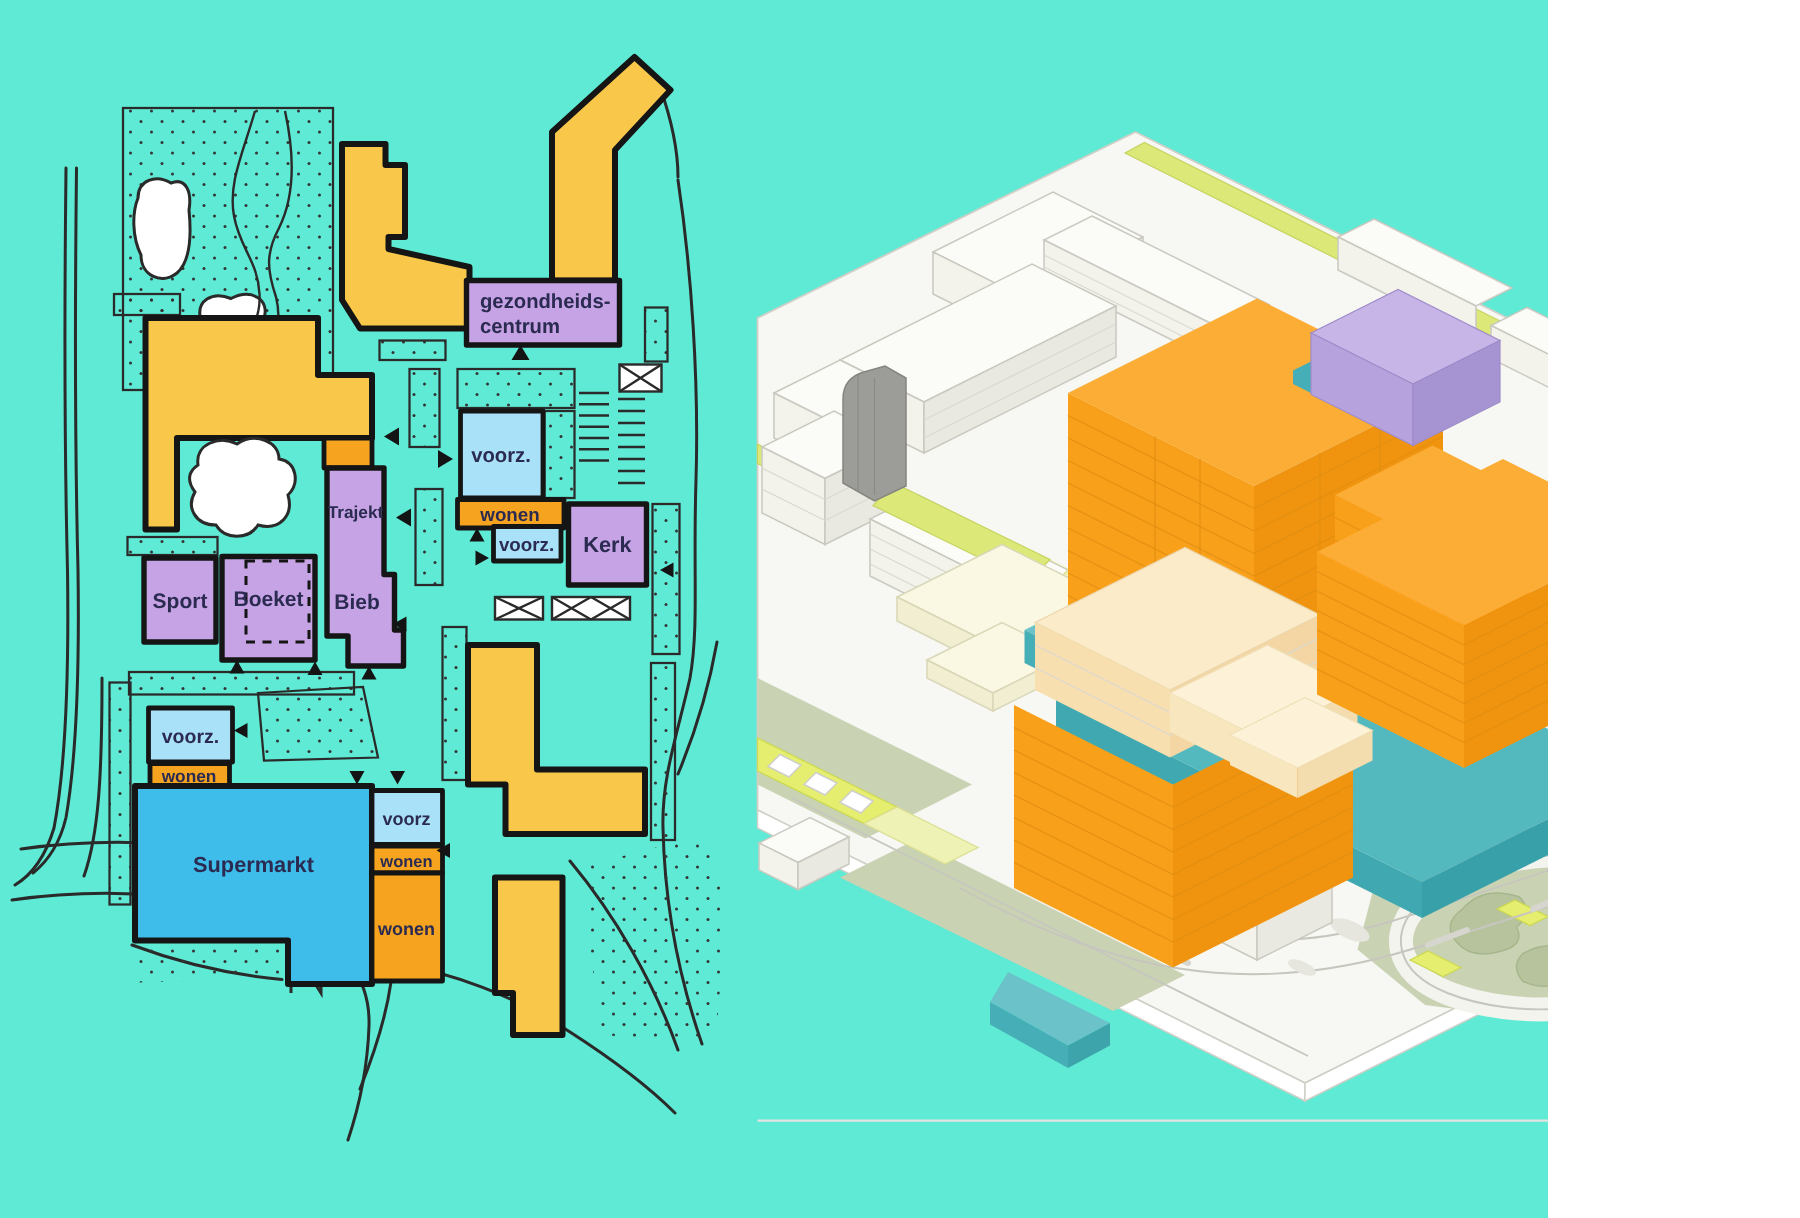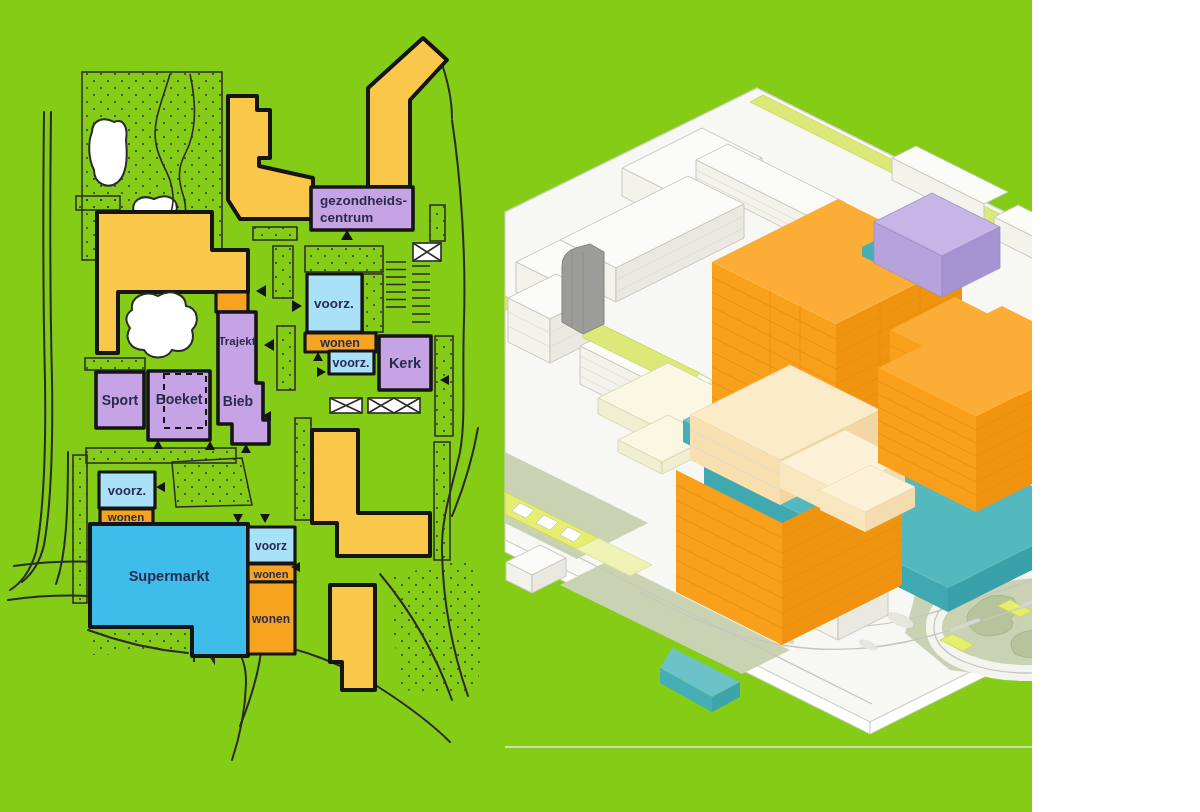--- a/index.html
+++ b/index.html
@@ -1,16 +1,16 @@
 <!DOCTYPE html>
 <html><head>
 <meta charset="utf-8">
 <style>
   html,body{margin:0;padding:0;background:#fff;}
-  #stage{position:relative;width:1032px;height:812px;background:#84cc16;overflow:hidden;
+  #stage{position:relative;width:1032px;height:812px;background:#5eead4;overflow:hidden;
          font-family:"Liberation Sans",sans-serif;}
   svg{position:absolute;top:0;left:0;}
   
   .yb{fill:#F9C84B;stroke:#151515;stroke-width:4;stroke-linejoin:round}
   .ob{fill:#F6A41F;stroke:#151515;stroke-width:3.2;stroke-linejoin:round}
   .pb{fill:#C6A3E5;stroke:#151515;stroke-width:3.6;stroke-linejoin:round}
   .vb{fill:#A9E1F8;stroke:#151515;stroke-width:3.2;stroke-linejoin:round}
   .ks4{stroke:#151515;stroke-width:4;stroke-linejoin:round}
   .ks36{stroke:#151515;stroke-width:3.6;stroke-linejoin:round}
   .rd{fill:none;stroke:#2A2A2A;stroke-width:2;stroke-linecap:round}

